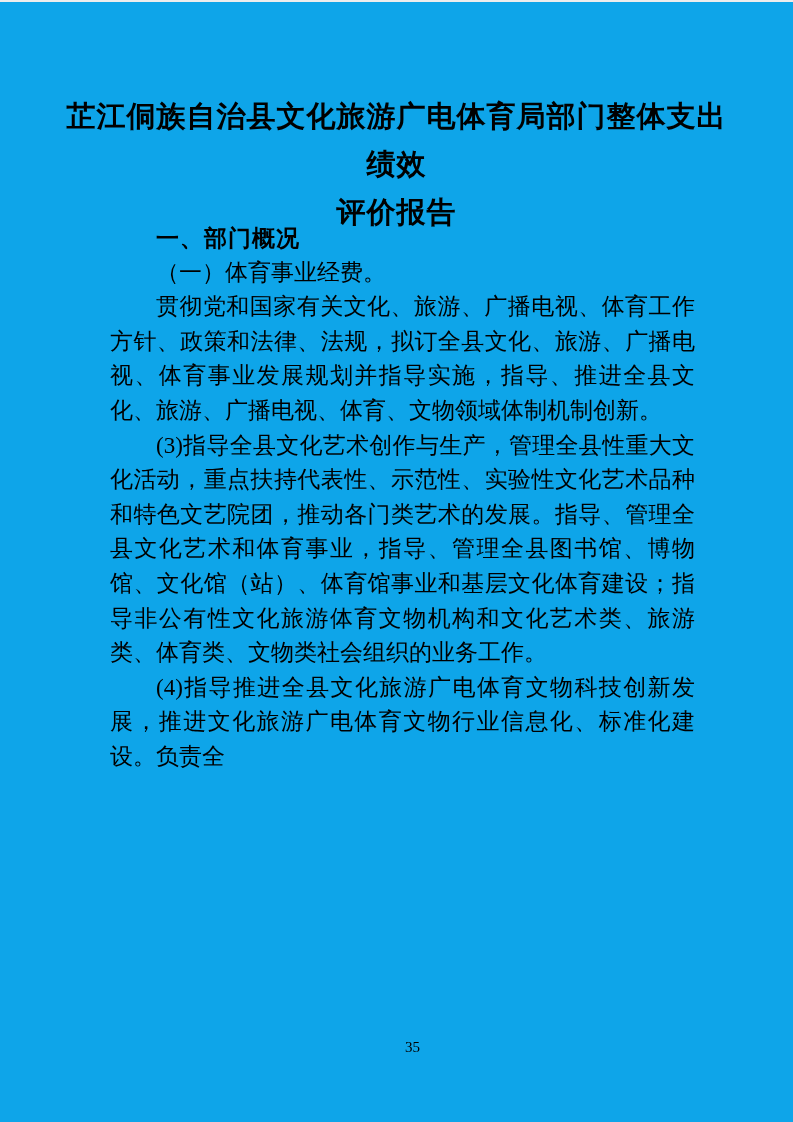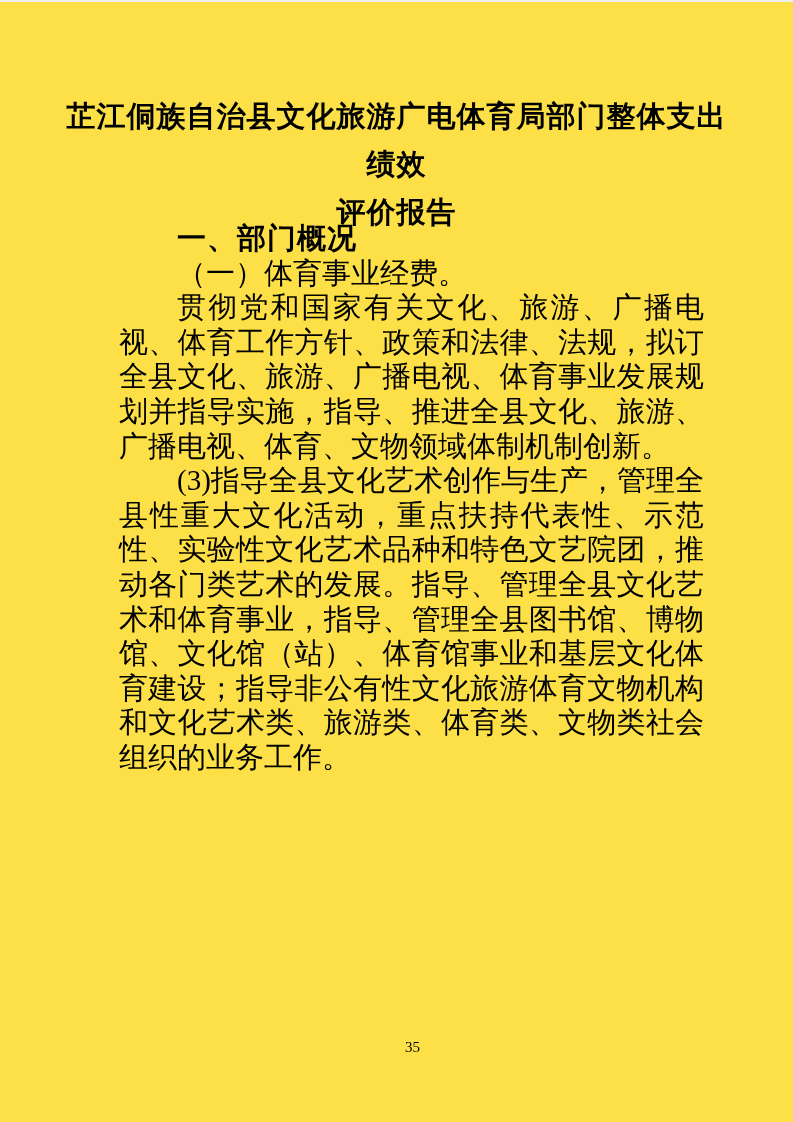--- a/index.html
+++ b/index.html
@@ -4,21 +4,21 @@
 <style>
   html, body {
     margin: 0;
     padding: 0;
     background: #ffffff;
   }
   .page {
     position: relative;
     width: 793px;
     height: 1122px;
-    background: #fde047;
+    background: #0ea5e9;
     overflow: hidden;
     font-family: "Liberation Serif", "DejaVu Serif", serif;
     color: #000000;
     box-sizing: border-box;
     border-top: 2px solid #ededed;
   }
   .doc-title {
     position: absolute;
     top: 90px;
     left: 60px;
@@ -29,23 +29,23 @@
     line-height: 48px;
     font-weight: bold;
     letter-spacing: 1px;
   }
   .doc-title .title-line {
     display: block;
   }
   .content {
     position: absolute;
     top: 219px;
-    left: 119px;
+    left: 110px;
     width: 585px;
-    font-size: 29px;
+    font-size: 23px;
     line-height: 34.6px;
     text-align: justify;
     text-justify: inter-ideograph;
   }
   .content p {
     margin: 0;
     padding: 0;
     text-indent: 2em;
   }
   .section-heading {
@@ -73,17 +73,18 @@
   <h1 class="doc-title">
     <span class="title-line">芷江侗族自治县文化旅游广电体育局部门整体支出绩效</span>
     <span class="title-line">评价报告</span>
   </h1>
 
   <div class="content">
     <p class="section-heading">一、部门概况</p>
     <p class="sub-heading">（一）体育事业经费。</p>
     <p class="body-paragraph">贯彻党和国家有关文化、旅游、广播电视、体育工作方针、政策和法律、法规，拟订全县文化、旅游、广播电视、体育事业发展规划并指导实施，指导、推进全县文化、旅游、广播电视、体育、文物领域体制机制创新。</p>
     <p class="body-paragraph">(3)指导全县文化艺术创作与生产，管理全县性重大文化活动，重点扶持代表性、示范性、实验性文化艺术品种和特色文艺院团，推动各门类艺术的发展。指导、管理全县文化艺术和体育事业，指导、管理全县图书馆、博物馆、文化馆（站）、体育馆事业和基层文化体育建设；指导非公有性文化旅游体育文物机构和文化艺术类、旅游类、体育类、文物类社会组织的业务工作。</p>
+    <p class="body-paragraph">(4)指导推进全县文化旅游广电体育文物科技创新发展，推进文化旅游广电体育文物行业信息化、标准化建设。负责全</p>
   </div>
 
   <div class="page-number">35</div>
 
 </div>
 
 </body></html>

